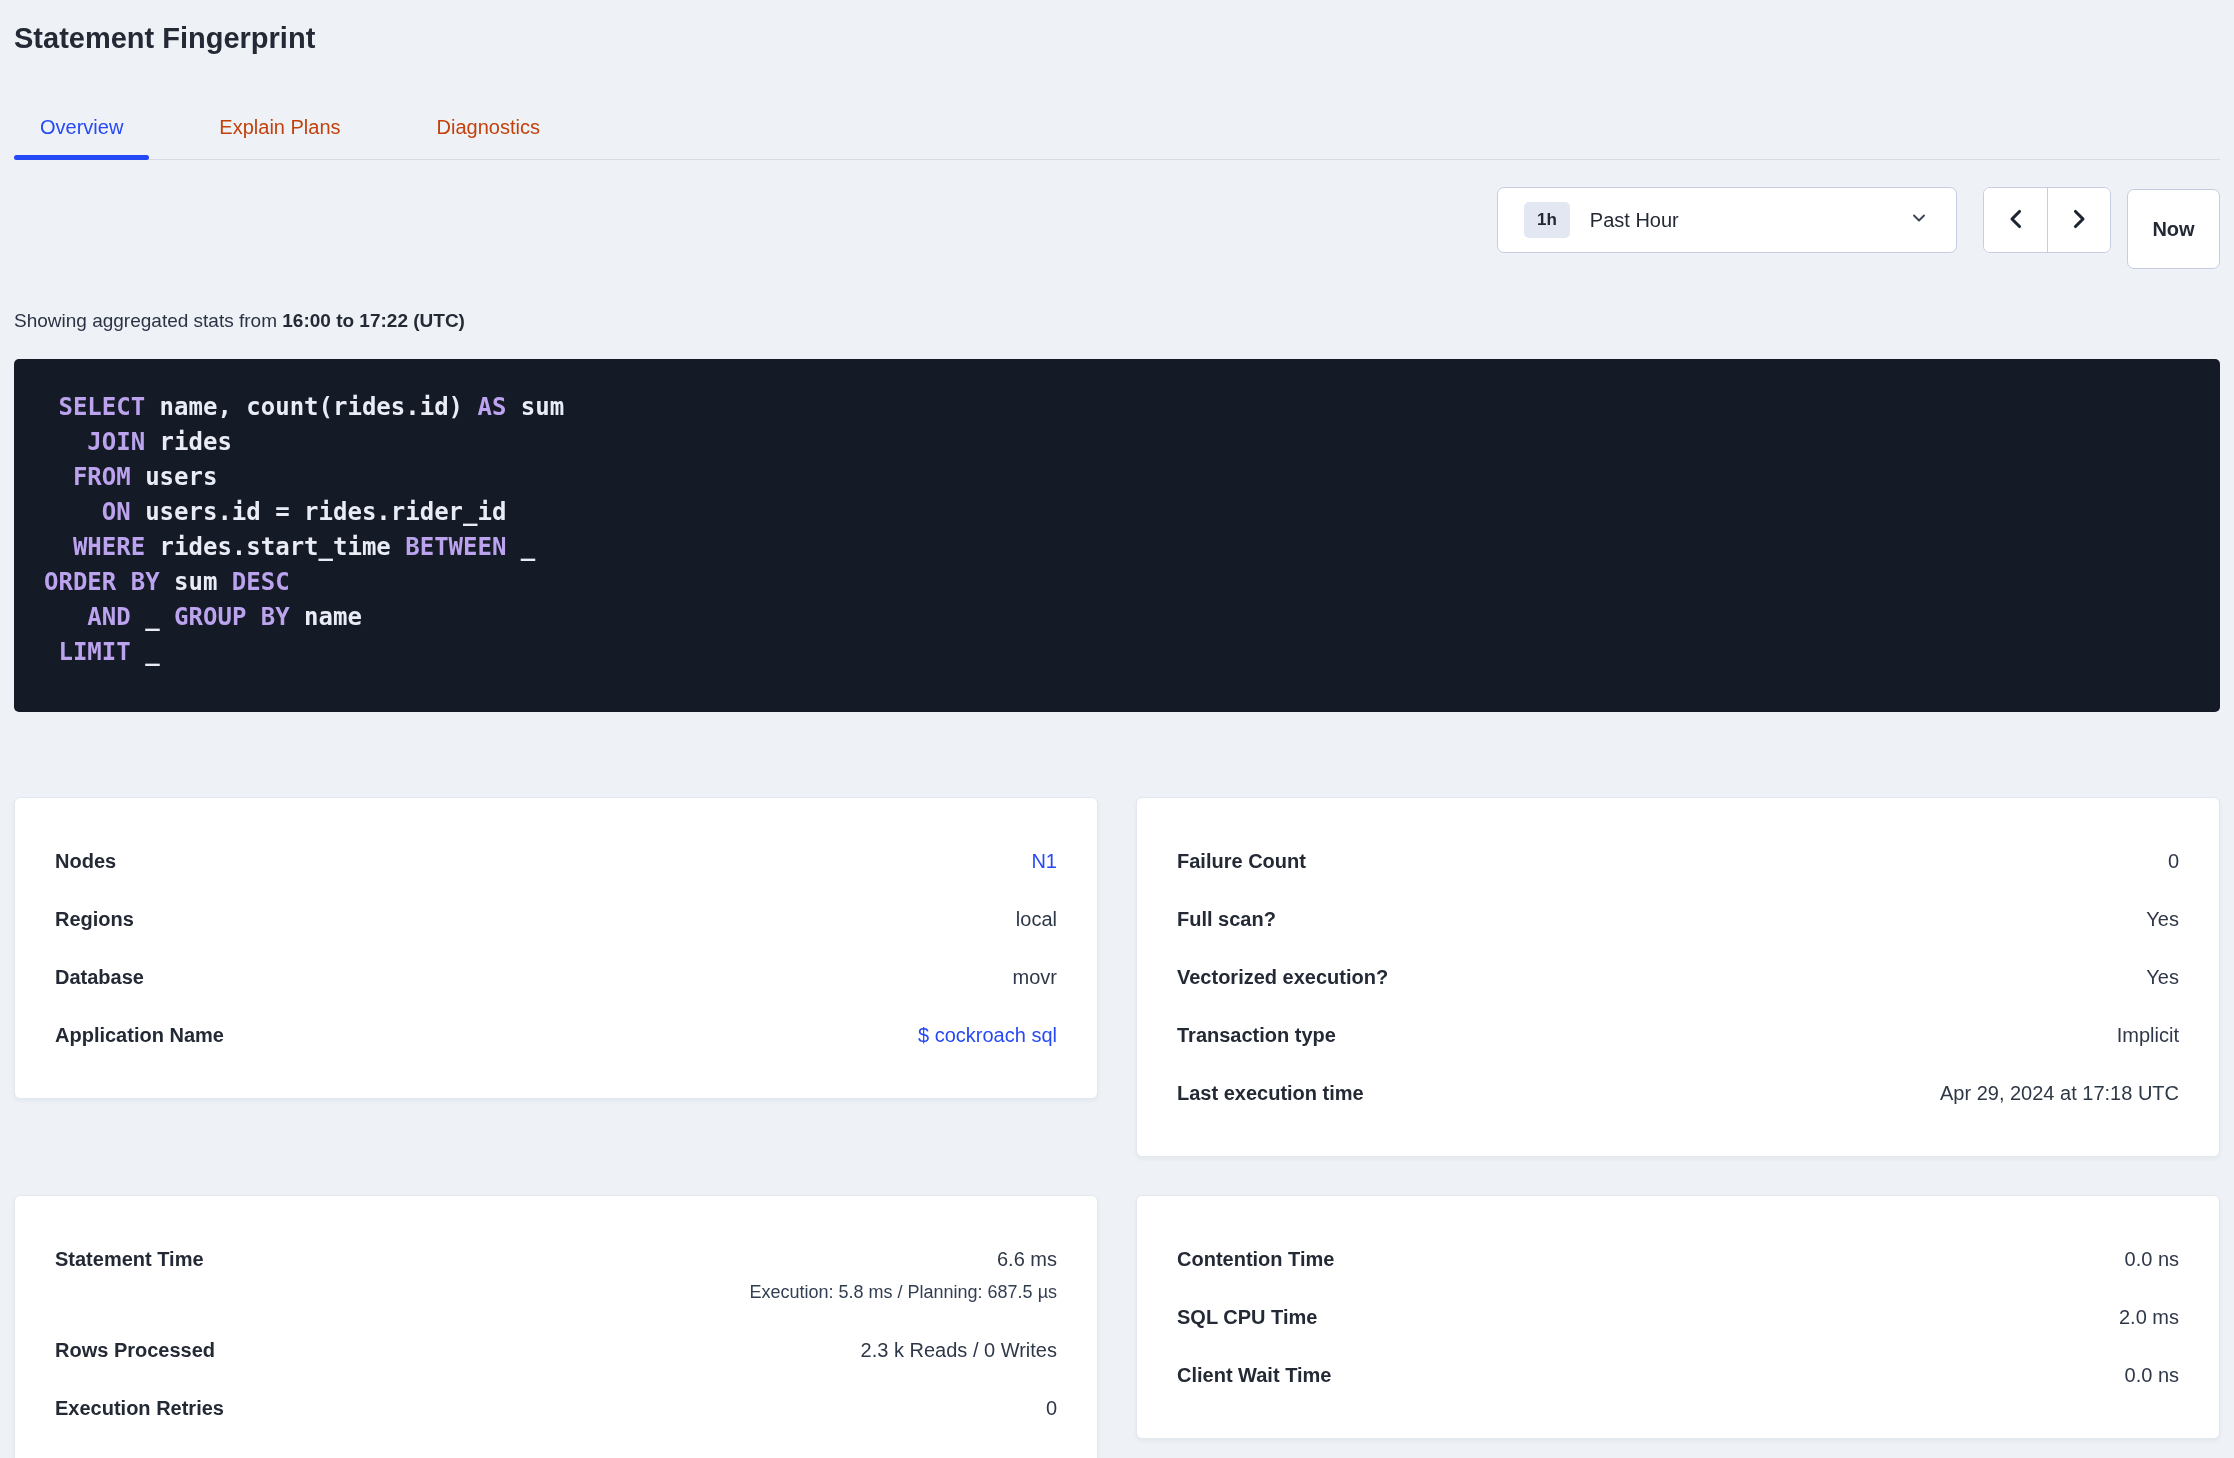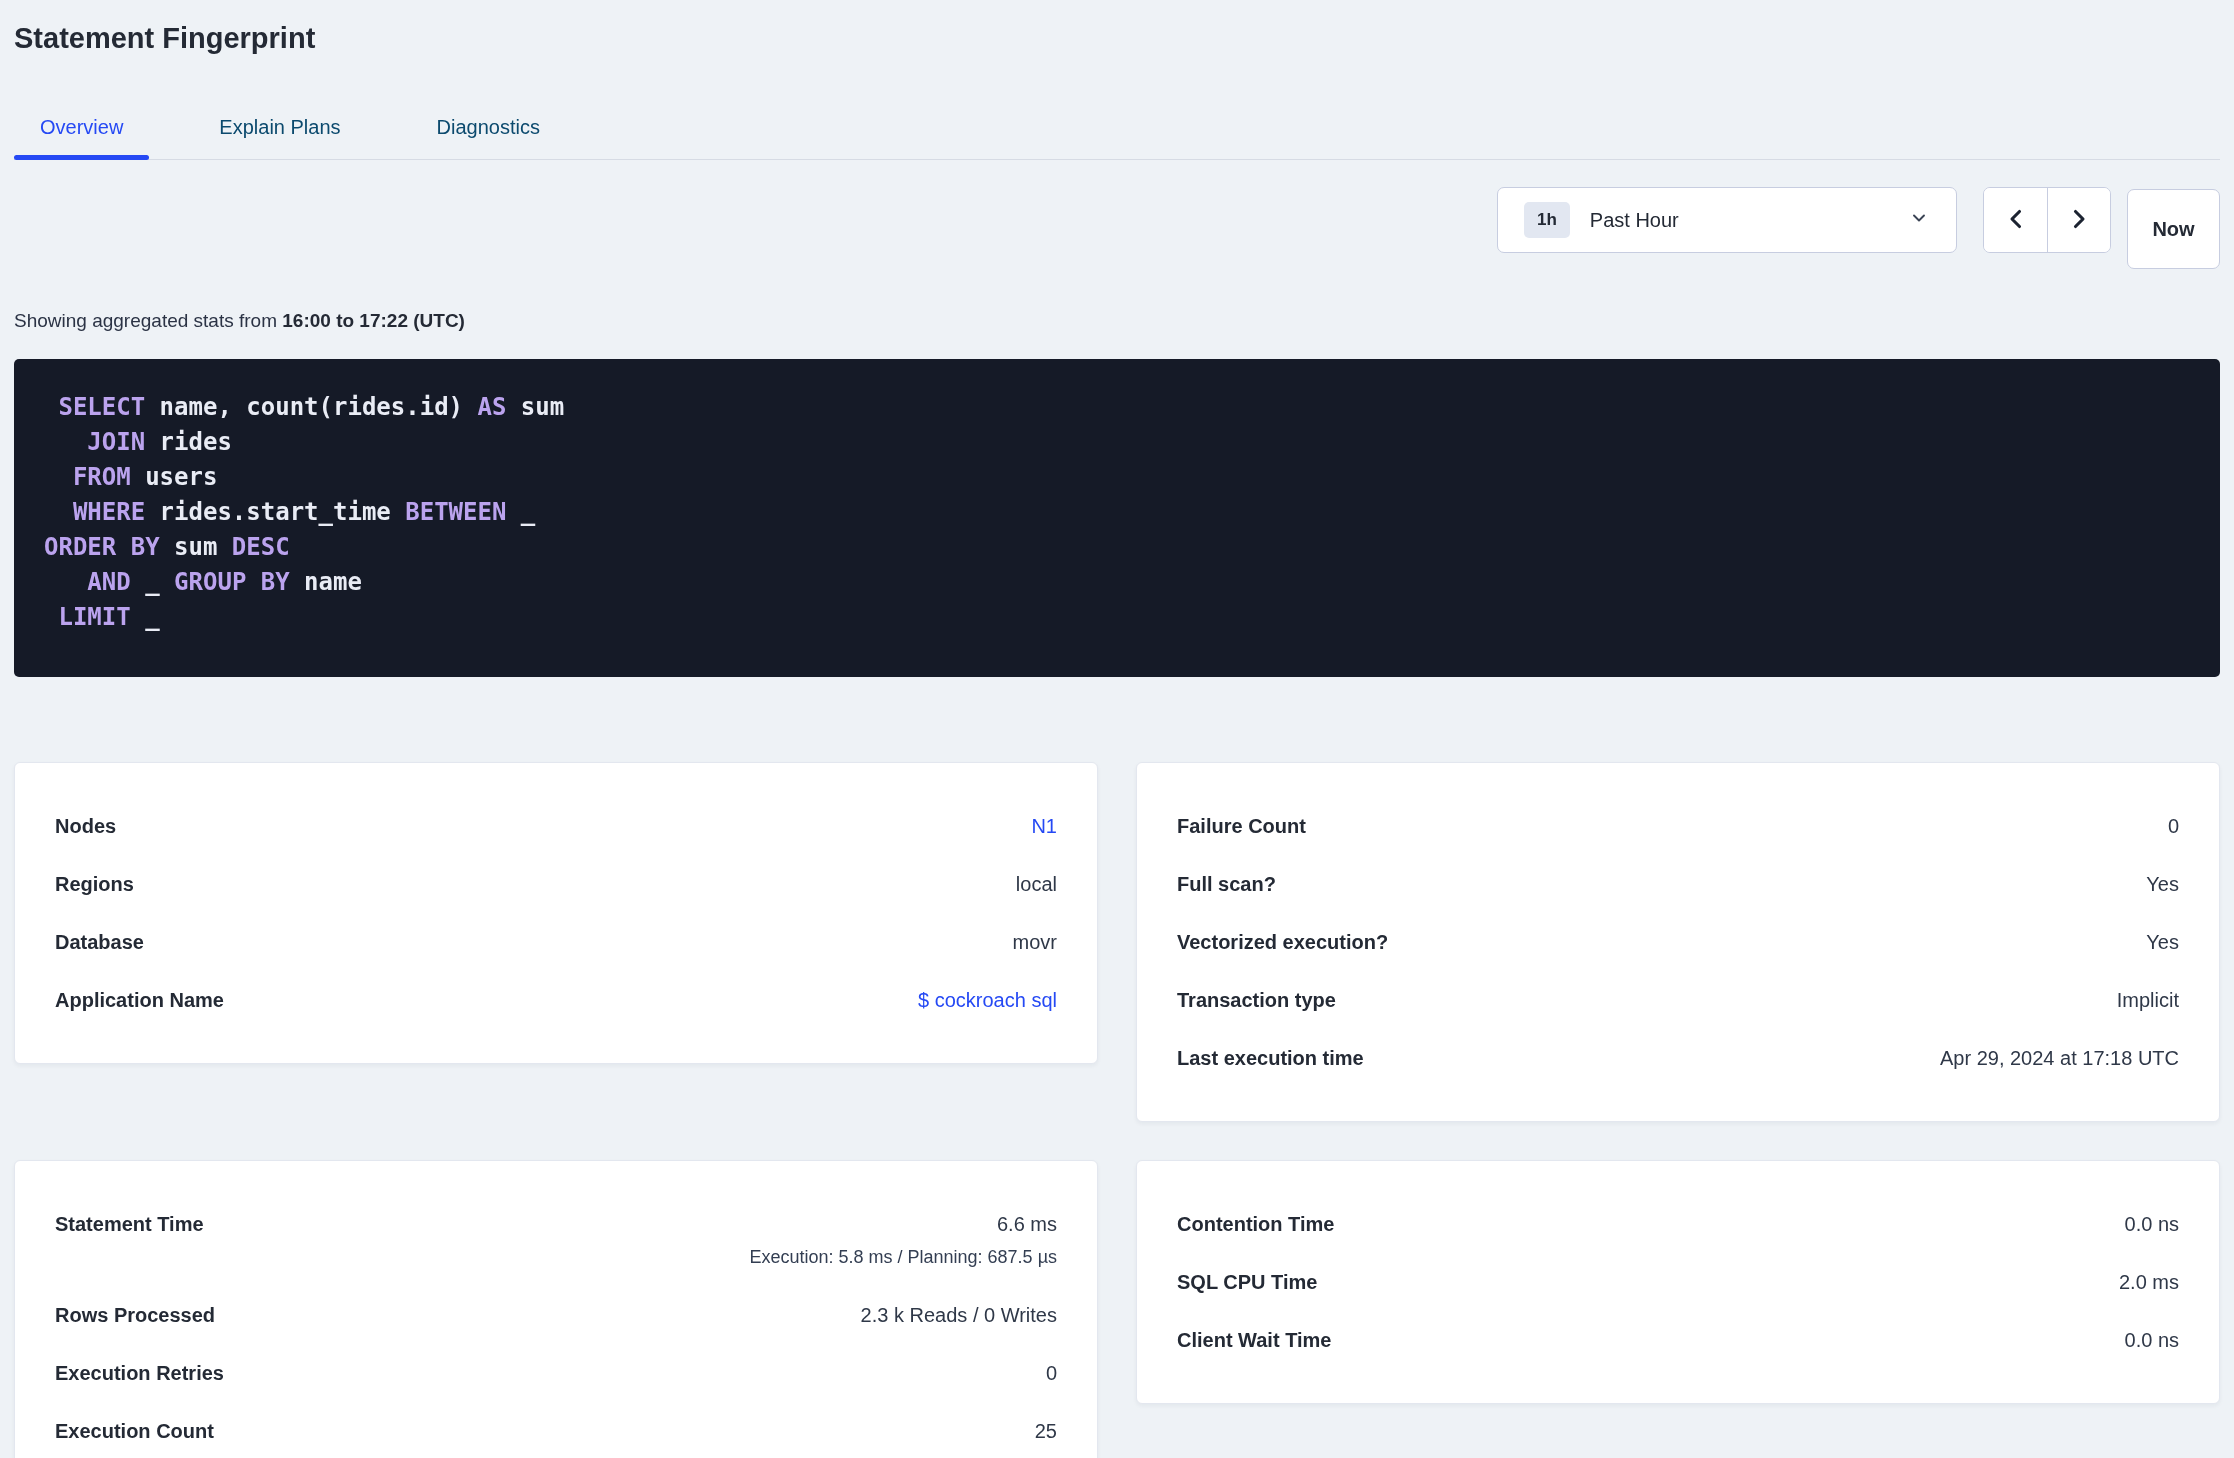--- a/index.html
+++ b/index.html
@@ -21,21 +21,21 @@
   
   .tabs {
     margin-top: 46px;
     display: flex; gap: 44px;
     border-bottom: 1px solid #d6dbe4;
     align-items: flex-end;
   }
   .tab {
     position: relative;
     padding: 14px 26px 20px 26px;
-    font-size: 20px; color: #0c4a6e; cursor: pointer;
+    font-size: 20px; color: #c2410c; cursor: pointer;
   }
   .tab.active { color: #2549f4; }
   .tab.active::after {
     content: ""; position: absolute; left: 0; right: 0; bottom: -1px;
     height: 5px; background: #2549f4; border-radius: 3px;
   }
 
   
   .controls { margin-top: 27px; display: flex; align-items: flex-start; justify-content: flex-end; }
   .dropdown {
@@ -149,20 +149,21 @@
   </div>
 
   <div class="stats-line">
     <span>Showing aggregated stats from </span><b>16:00 to 17:22 (UTC)</b>
   </div>
 
   <div class="sql-box">
       <div class="sql-line"><span class=""> </span><span class="kw">SELECT</span><span class=""> name, count(rides.id) </span><span class="kw">AS</span><span class=""> sum</span></div>
       <div class="sql-line"><span class="">   </span><span class="kw">JOIN</span><span class=""> rides</span></div>
       <div class="sql-line"><span class="">  </span><span class="kw">FROM</span><span class=""> users</span></div>
+      <div class="sql-line"><span class="">    </span><span class="kw">ON</span><span class=""> users.id = rides.rider_id</span></div>
       <div class="sql-line"><span class="">  </span><span class="kw">WHERE</span><span class=""> rides.start_time </span><span class="kw">BETWEEN</span><span class=""> _</span></div>
       <div class="sql-line"><span class="kw">ORDER BY</span><span class=""> sum </span><span class="kw">DESC</span></div>
       <div class="sql-line"><span class="">   </span><span class="kw">AND</span><span class=""> _ </span><span class="kw">GROUP BY</span><span class=""> name</span></div>
       <div class="sql-line"><span class=""> </span><span class="kw">LIMIT</span><span class=""> _</span></div>
     </div>
 
   <div class="cards row1">
     <div class="card">
         <div class="crow">
           <span class="label">Nodes</span>

